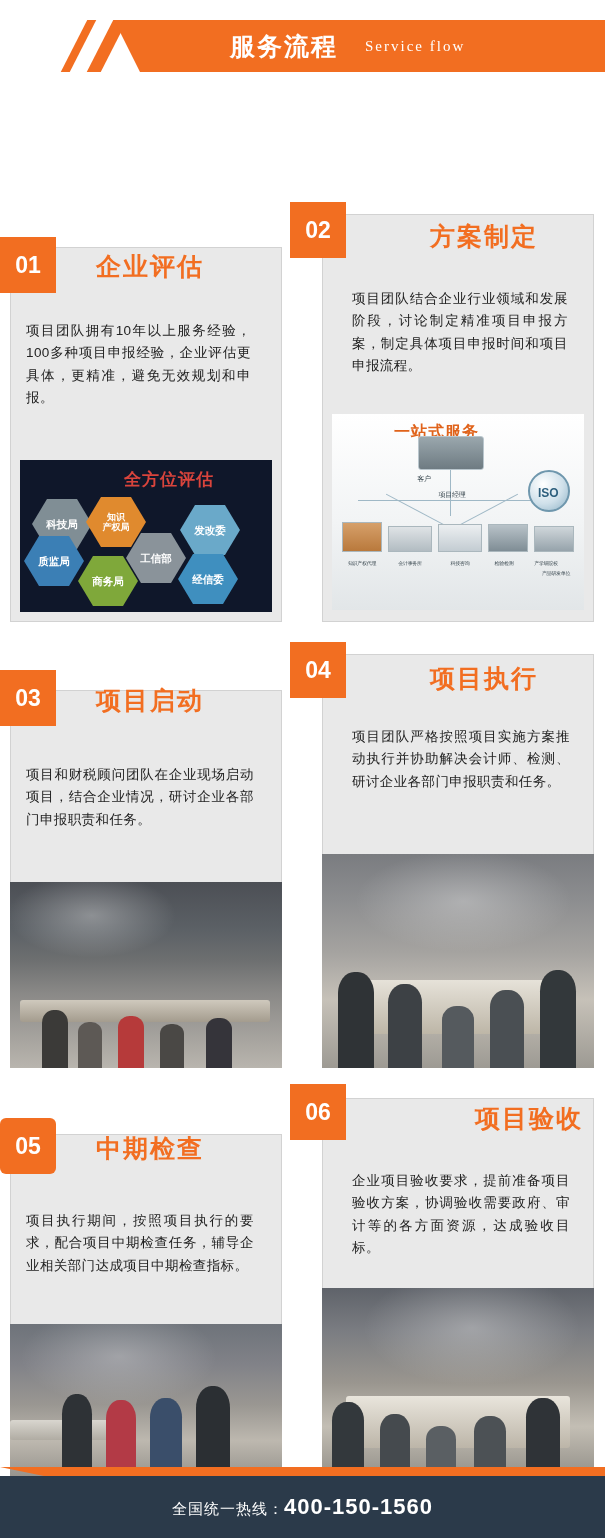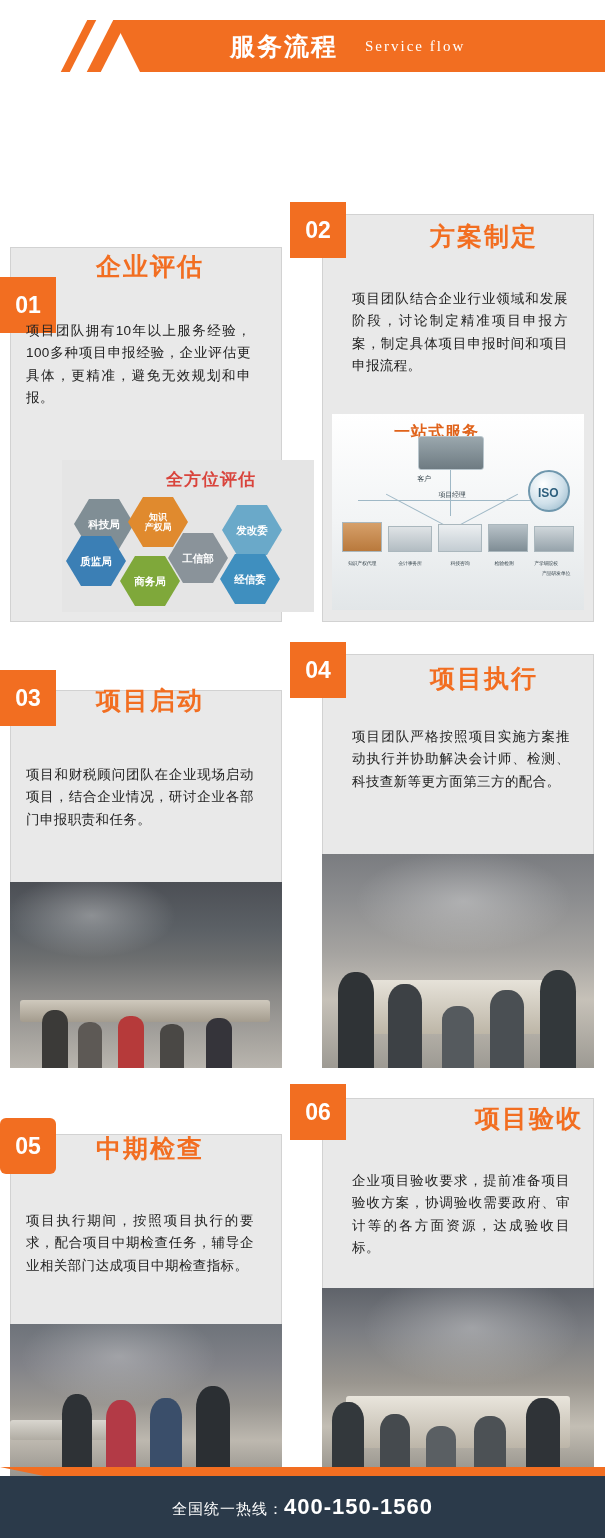--- a/index.html
+++ b/index.html
@@ -113,21 +113,21 @@
   }
 
   
   .photo {
     position: absolute;
     overflow: hidden;
     background: #7d8b92;
   }
 
   
-  .hexwrap { position: absolute; background: #e5e5e5; margin-left: 42px; }
+  .hexwrap { position: absolute; background: #0f172a; }
   .hex {
     position: absolute;
     width: 60px;
     height: 52px;
     clip-path: polygon(25% 2%, 75% 2%, 100% 50%, 75% 98%, 25% 98%, 0% 50%);
     display: flex;
     align-items: center;
     justify-content: center;
     color: #ffffff;
     font-size: 10.5px;
@@ -263,21 +263,21 @@
   <div class="header-slash-2"></div>
   <div class="header-slash-1"></div>
   <div class="header-bar"></div>
   <div class="header-title">服务流程</div>
   <div class="header-sub">Service flow</div>
 </div>
 
 <div class="grid">
 
   <div class="card" style="left:10px; top:155px; width:272px; height:375px;"></div>
-  <div class="badge" style="left:0px; top:145px;margin-top:40px;">01</div>
+  <div class="badge" style="left:0px; top:145px;">01</div>
   <div class="card-title" style="left:96px; top:158px;">企业评估</div>
   <div class="card-body" style="left:26px; top:228px; width:225px;">项目团队拥有10年以上服务经验，100多种项目申报经验，企业评估更具体，更精准，避免无效规划和申报。</div>
 
   <div class="hexwrap" style="left:20px; top:368px; width:252px; height:152px;">
     <div class="hex-title" style="left:104px; top:8px;">全方位评估</div>
     <div class="hex" style="left:12px; top:38px; background:#808e95;">科技局</div>
     <div class="hex" style="left:66px; top:36px; background:#e08a2e; font-size:9px;">知识<br>产权局</div>
     <div class="hex" style="left:160px; top:44px; background:#6aa9c9;">发改委</div>
     <div class="hex" style="left:4px; top:75px; background:#3b7fb5;">质监局</div>
     <div class="hex" style="left:106px; top:72px; background:#8a939a;">工信部</div>
@@ -329,21 +329,21 @@
     <div class="fig" style="left:32px; width:26px; height:58px; background:#3b3a38;"></div>
     <div class="fig" style="left:68px; width:24px; height:46px; background:#5d5955;"></div>
     <div class="fig" style="left:108px; width:26px; height:52px; background:#b63a3a;"></div>
     <div class="fig" style="left:150px; width:24px; height:44px; background:#4a4845;"></div>
     <div class="fig" style="left:196px; width:26px; height:50px; background:#35343a;"></div>
   </div>
 
   <div class="card" style="left:322px; top:562px; width:272px; height:414px;"></div>
   <div class="badge" style="left:290px; top:550px;">04</div>
   <div class="card-title" style="left:430px; top:570px;">项目执行</div>
-  <div class="card-body" style="left:352px; top:634px; width:218px;">项目团队严格按照项目实施方案推动执行并协助解决会计师、检测、科技查新等更方面第三方的配合。</div>
+  <div class="card-body" style="left:352px; top:634px; width:218px;">项目团队严格按照项目实施方案推动执行并协助解决会计师、检测、研讨企业各部门申报职责和任务。</div>
 
   <div class="photo ph-meeting-b" style="left:322px; top:762px; width:272px; height:214px;">
     <div class="tbl" style="left:40px; top:126px; width:196px; height:54px; background:linear-gradient(180deg,#e6e2d9,#bdb6a7);"></div>
     <div class="fig" style="left:16px; width:36px; height:96px; background:#2f3336;"></div>
     <div class="fig" style="left:66px; width:34px; height:84px; background:#3d4145;"></div>
     <div class="fig" style="left:120px; width:32px; height:62px; background:#555a5e;"></div>
     <div class="fig" style="left:168px; width:34px; height:78px; background:#4a4f53;"></div>
     <div class="fig" style="left:218px; width:36px; height:98px; background:#33383b;"></div>
   </div>
 

